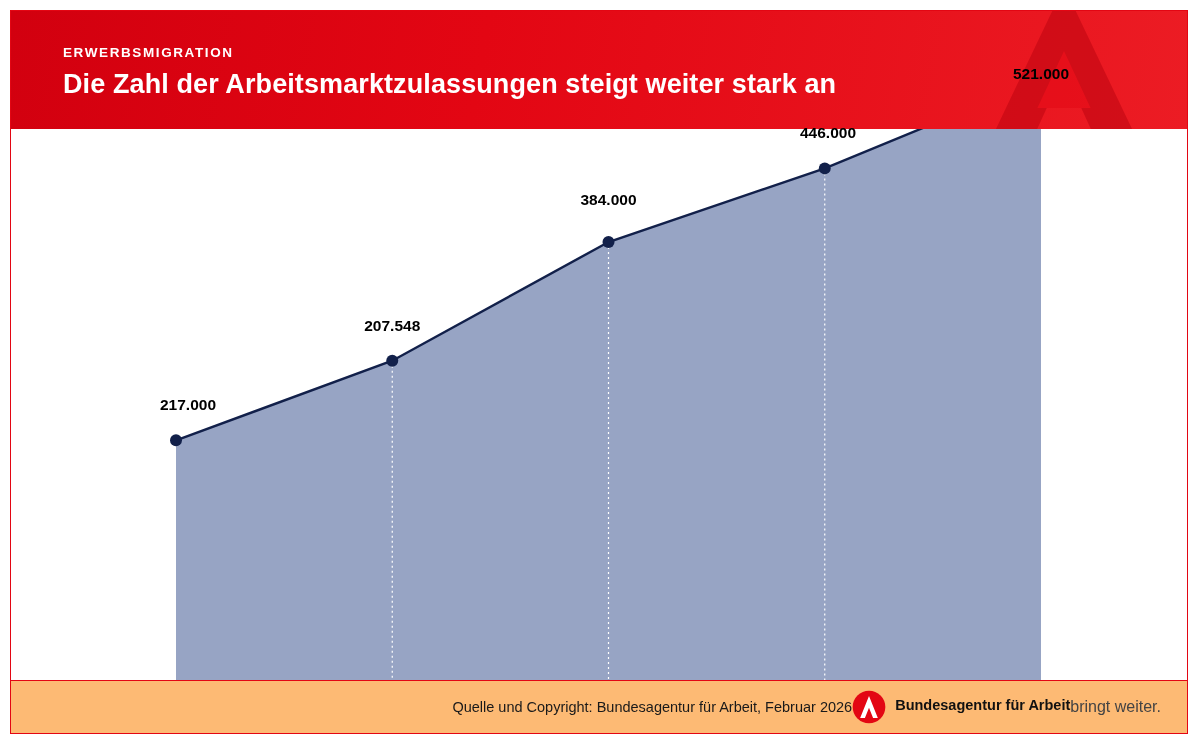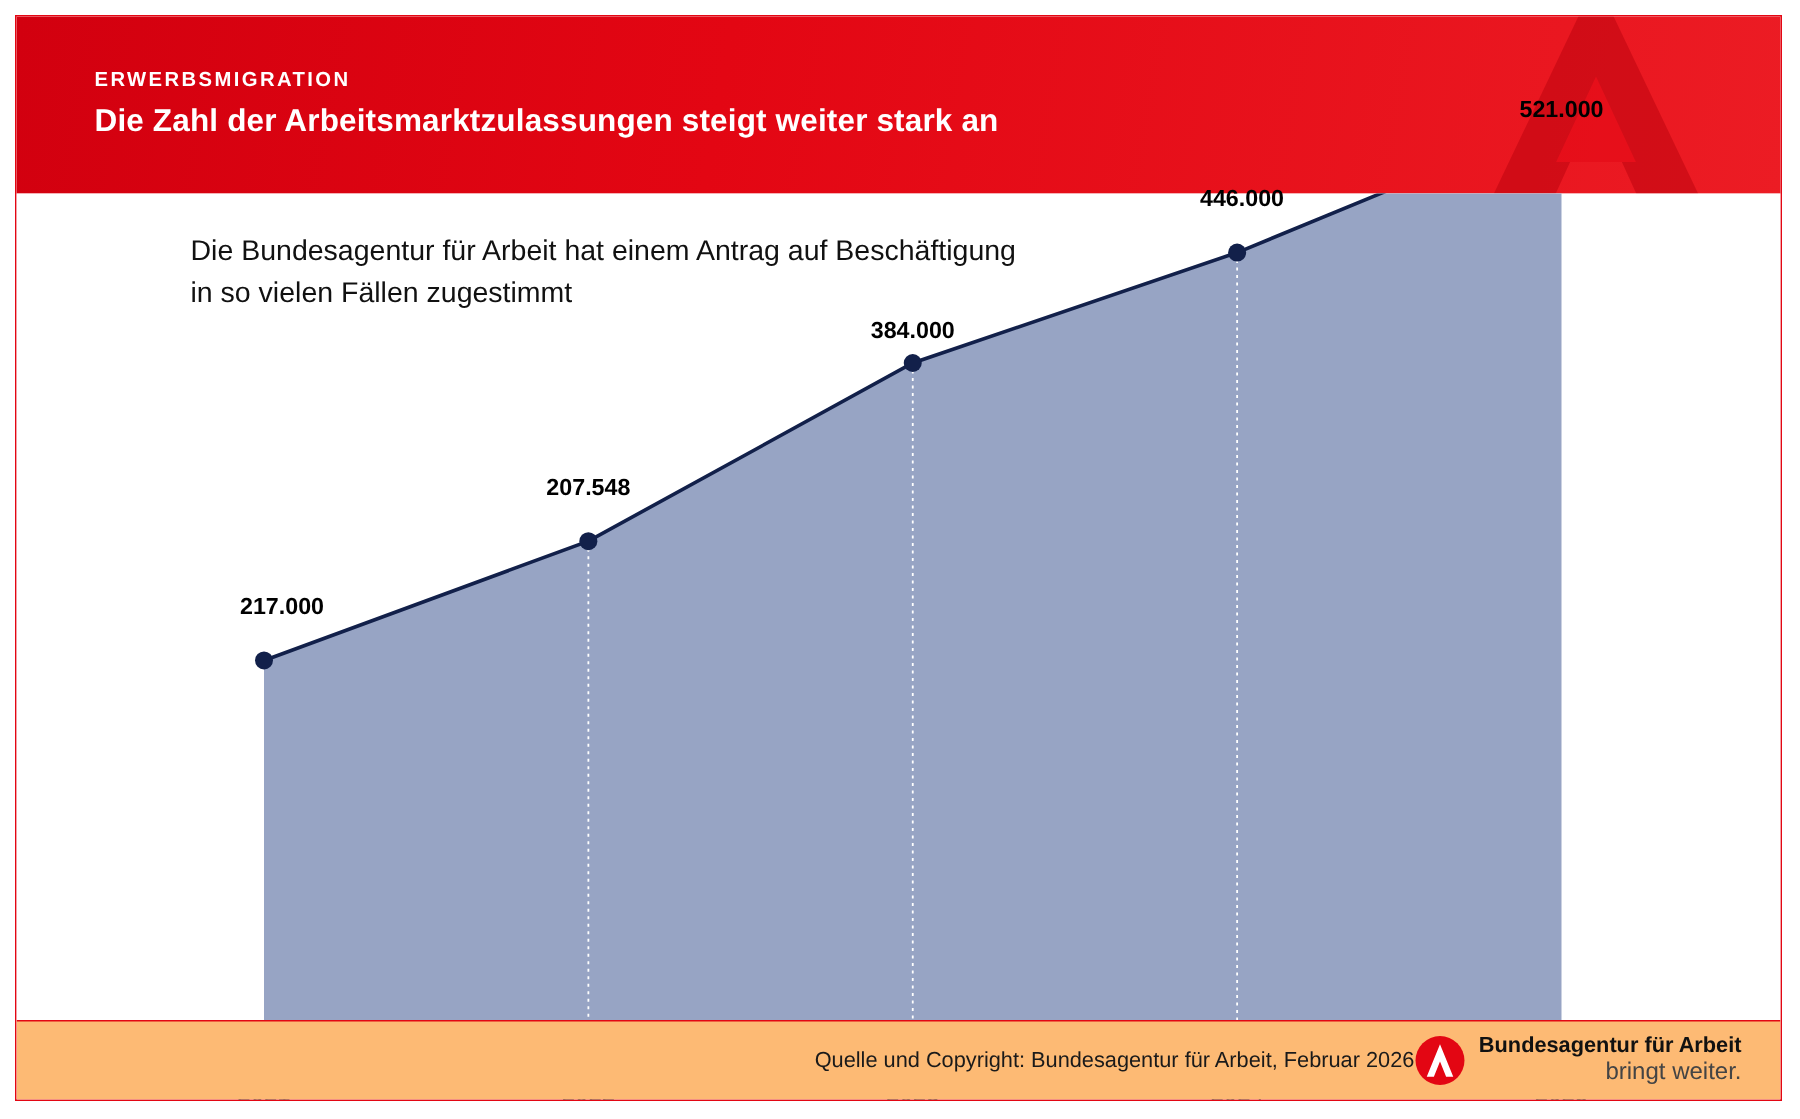--- a/index.html
+++ b/index.html
@@ -53,21 +53,21 @@
   }
   .kicker {
     color: #ffffff;
     font-size: 13.5px;
     font-weight: bold;
     letter-spacing: 1.6px;
     margin: 0 0 9px 0;
   }
   .headline {
     color: #ffffff;
-    font-size: 21px;
+    font-size: 27px;
     font-weight: bold;
     margin: 0;
     letter-spacing: 0.1px;
   }
   
   .body-area {
     position: relative;
     height: 552px;
     background: #ffffff;
   }
@@ -132,21 +132,21 @@
     align-items: center;
     margin-right: 26px;
   }
   .brand-mark {
     width: 34px;
     height: 34px;
     margin-right: 9px;
   }
   .brand-lines {
     display: flex;
-    flex-direction: column;
+    flex-direction: row;
     line-height: 1.1;
   }
   .brand-name {
     font-size: 14.5px;
     font-weight: bold;
     color: #111111;
   }
   .brand-claim {
     font-size: 16px;
     color: #444444;
@@ -164,22 +164,20 @@
       <path d="M50 6 L92 94 L70 94 L50 50 L30 94 L8 94 Z" fill="#b3000d"></path>
       <path d="M50 40 L64 70 L36 70 Z" fill="#e30613"></path>
     </svg>
     <div class="header-text">
       <p class="kicker">ERWERBSMIGRATION</p>
       <h1 class="headline">Die Zahl der Arbeitsmarktzulassungen steigt weiter stark an</h1>
     </div>
   </div>
 
   <div class="body-area">
-    <div class="subtitle">Die Bundesagentur für Arbeit hat einem Antrag auf Beschäftigung
-in so vielen Fällen zugestimmt</div>
 
     <div class="chart-wrap">
       <svg width="1178" height="552" viewBox="0 0 1178 552">
 
         <g>
 
           <polygon id="area-shape" fill="#97a4c4" stroke="none" points="165,311.3125 381.25,231.75 597.5,113 813.75,39.375 1030,-49.6875 1030,569 165,569"></polygon>
 
           <g id="connectors" stroke="#ffffff" stroke-width="1.2" stroke-dasharray="2,3">
               <line x1="381.25" y1="231.75" x2="381.25" y2="569"></line>
@@ -201,21 +199,21 @@
       <div class="x-axis-labels" id="axis-labels">
           <div class="x-tick" style="left: 165px; top: 592px;">2021</div>
           <div class="x-tick" style="left: 381.25px; top: 592px;">2022</div>
           <div class="x-tick" style="left: 597.5px; top: 592px;">2023</div>
           <div class="x-tick" style="left: 813.75px; top: 592px;">2024</div>
           <div class="x-tick" style="left: 1030px; top: 592px;">2025</div>
         </div>
       <div class="x-axis-labels" id="value-labels">
           <div class="point-label" style="left: 165px; top: 267.312px; margin-left: 12px;">217.000</div>
           <div class="point-label" style="left: 381.25px; top: 187.75px;">207.548</div>
-          <div class="point-label" style="left: 597.5px; top: 83px;">384.000</div>
+          <div class="point-label" style="left: 597.5px; top: 62px;">384.000</div>
           <div class="point-label" style="left: 817px; top: -4.625px;">446.000</div>
           <div class="point-label" style="left: 1030px; top: -93.6875px; margin-top: 30px;">521.000</div>
         </div>
     </div>
   </div>
 
   <div class="footer">
     <div class="source-text">Quelle und Copyright: Bundesagentur für Arbeit, Februar 2026</div>
     <div class="brand">
       <svg class="brand-mark" viewBox="0 0 100 100">

